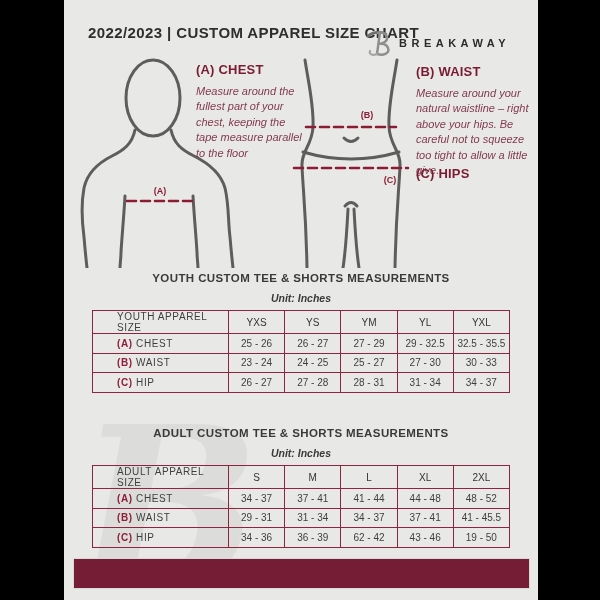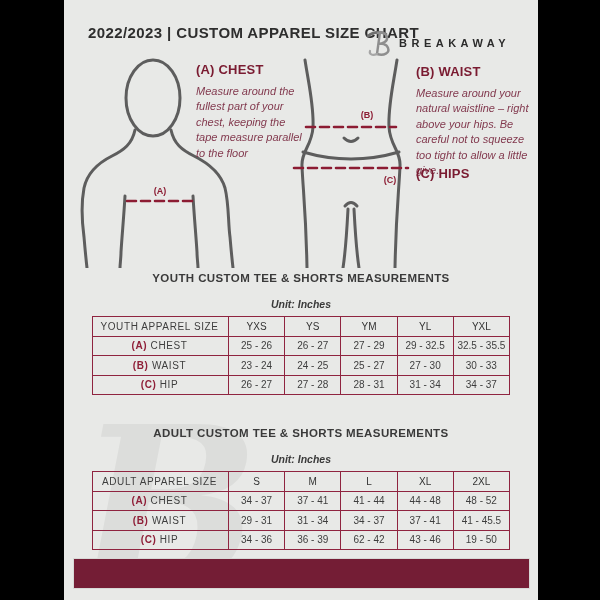--- a/index.html
+++ b/index.html
@@ -28,25 +28,25 @@
   .instr p { font-size:11px; font-style:italic; color:#82394e; line-height:1.4; }
   .instr-a { left:132px; top:6px; width:108px; }
   .instr-b { left:352px; top:8px; width:118px; }
   .instr-c { left:352px; top:110px; width:122px; }
 
   
   .tblock { position:absolute; left:28px; width:418px; z-index:1; }
   .tblock-youth { top:272px; }
   .tblock-adult { top:427px; }
   .tblock h2 { text-align:center; font-size:11.5px; font-weight:bold; color:#3a3a3a; letter-spacing:.4px; }
-  .tblock .unit { text-align:center; font-size:10.5px; font-style:italic; font-weight:bold; color:#3a3a3a; margin-top:14px; }
+  .tblock .unit { text-align:center; font-size:10.5px; font-style:italic; font-weight:bold; color:#3a3a3a; margin-top:8px; }
   .tblock table { width:100%; border-collapse:collapse; table-layout:fixed; margin-top:6px; background:transparent; }
   .tblock td { border:1.4px solid #8f2440; height:19.5px; font-size:10px; color:#3e3e3e;
     text-align:center; vertical-align:middle; padding:0 2px; }
-  .tblock td.lbl { text-align:center; padding-left:0; letter-spacing:.6px; }
+  .tblock td.lbl { text-align:left; padding-left:24px; letter-spacing:.6px; }
   .tblock tr.hrow td { font-weight:normal; color:#333; }
   .tblock tr.hrow td.lbl { font-weight:normal; color:#3e3e3e; }
   .pfx { color:#8f1f38; font-weight:bold; }
 
   
   .footer-bar { position:absolute; left:9px; top:558px; width:457px; height:31px;
     background:#741d35; border:1.5px solid #d8d9d7; z-index:1; }
 
   svg.figure path, svg.figure ellipse { fill:none; stroke:#5d5d5d; stroke-width:3; stroke-linecap:round; }
   svg.figure .dash { stroke:#8c1c33; stroke-width:2.6; stroke-dasharray:9 5; }

